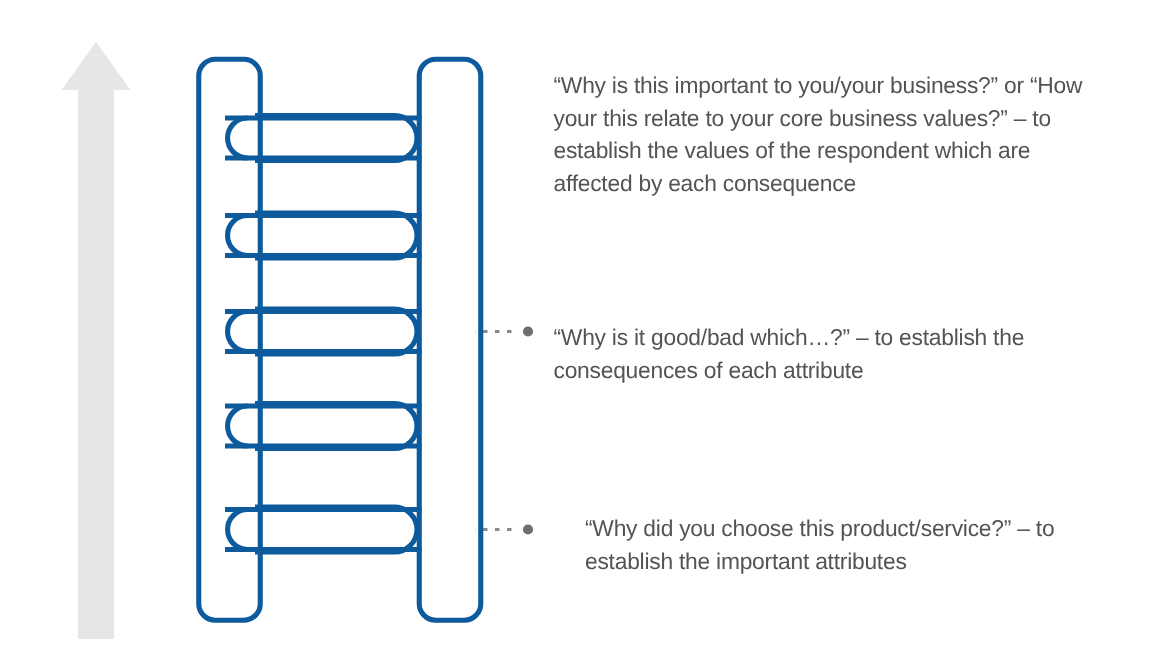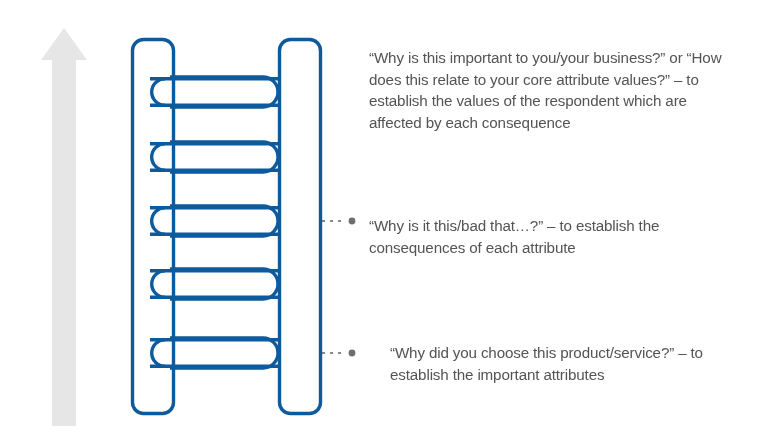--- a/index.html
+++ b/index.html
@@ -113,19 +113,19 @@
       <path d="M165,270.7 A13.3,13.3 0 0,0 165,297.3" fill="none" stroke="#0d5a9c" stroke-width="3.4"></path>
       <path d="M165,339.7 A13.3,13.3 0 0,0 165,366.3" fill="none" stroke="#0d5a9c" stroke-width="3.4"></path>
     </g>
 
     <g>
       <rect x="132.5" y="39.5" width="41" height="374" rx="11" ry="11" fill="none" stroke="#0d5a9c" stroke-width="3.4"></rect>
       <rect x="279.5" y="39.5" width="41" height="374" rx="11" ry="11" fill="none" stroke="#0d5a9c" stroke-width="3.4"></rect>
     </g>
   </svg>
 
-  <div class="annotation" id="annotation-values">“Why is this important to you/your business?” or “How does this relate to your core attribute values?”  – to establish the values of the respondent which are affected by each consequence</div>
+  <div class="annotation" id="annotation-values">“Why is this important to you/your business?” or “How your this relate to your core business values?”  – to establish the values of the respondent which are affected by each consequence</div>
 
-  <div class="annotation" id="annotation-consequences">“Why is it this/bad that…?”  – to establish the consequences of each attribute</div>
+  <div class="annotation" id="annotation-consequences">“Why is it good/bad which…?”  – to establish the consequences of each attribute</div>
 
   <div class="annotation" id="annotation-attributes">“Why did you choose this product/service?” – to establish the important attributes</div>
 
 </div>
 
 </body></html>

